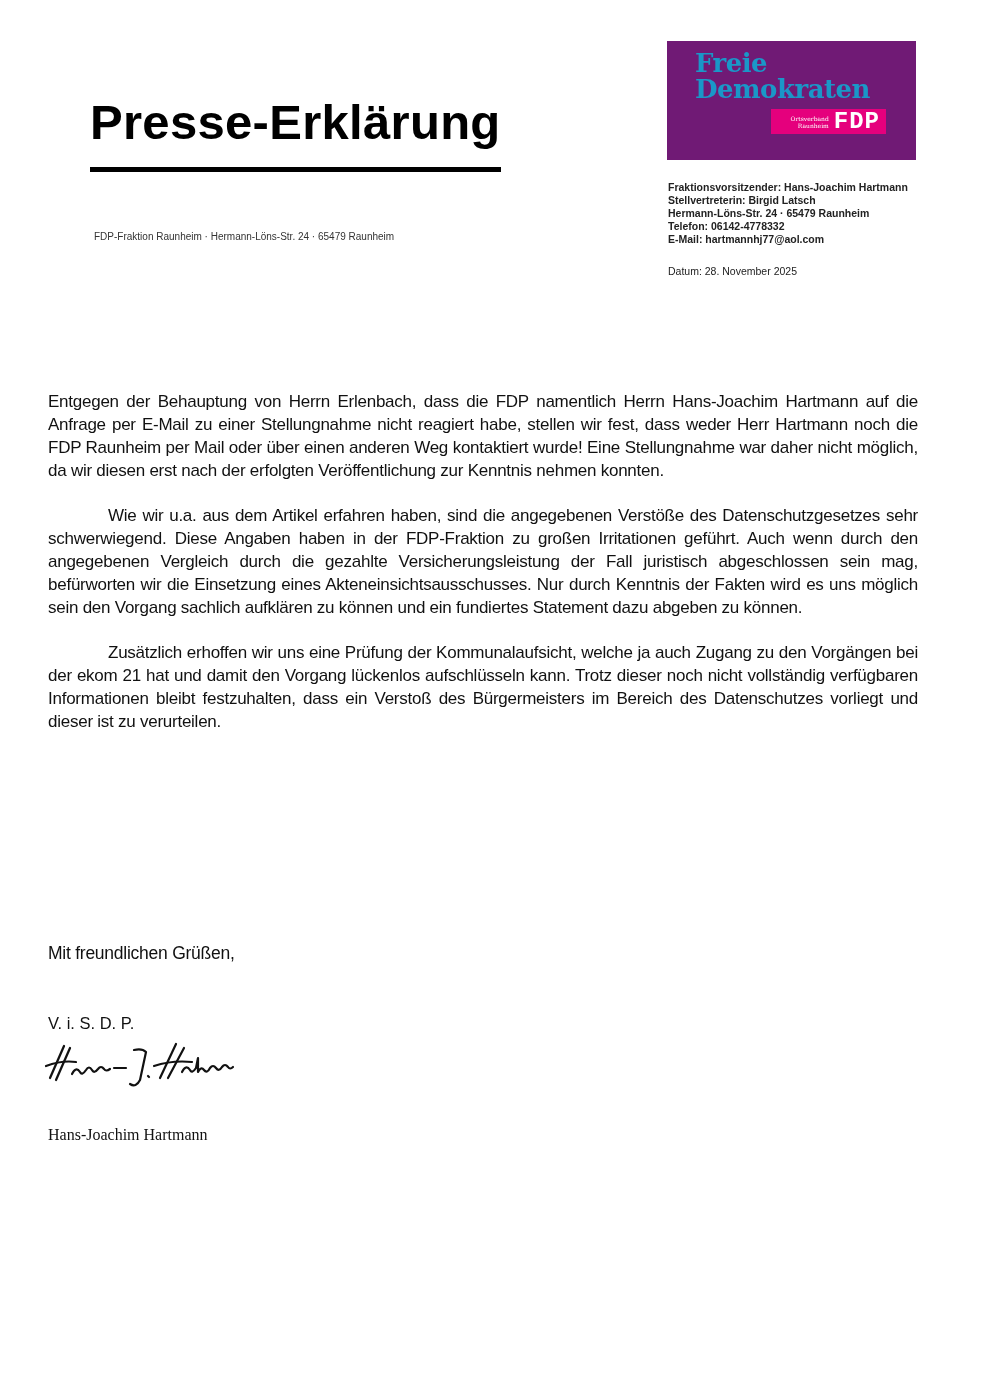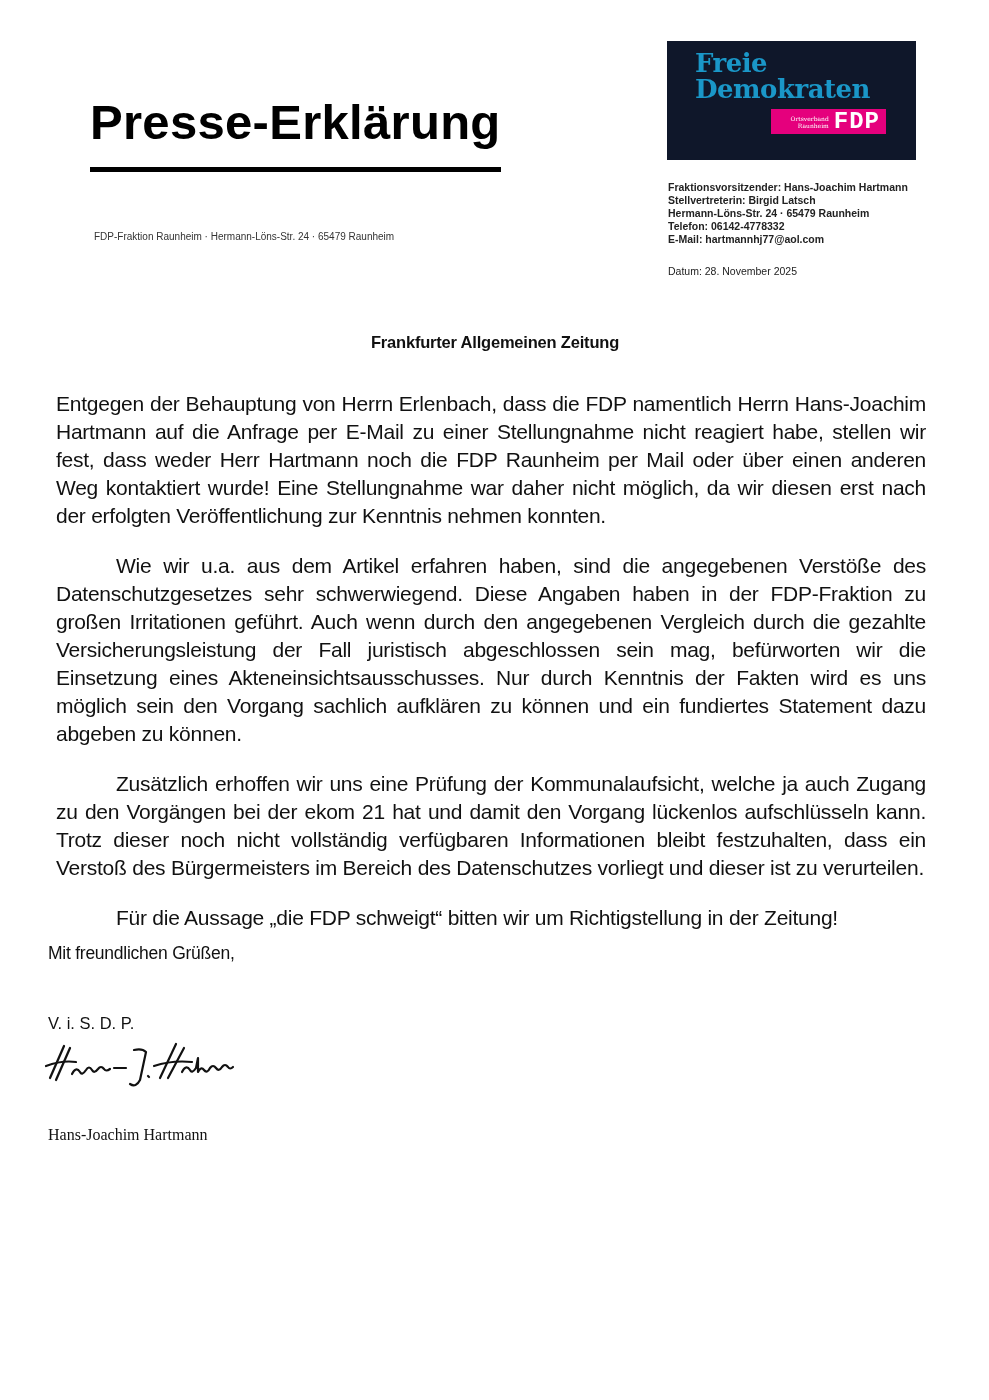--- a/index.html
+++ b/index.html
@@ -5,21 +5,21 @@
     html, body { margin: 0; padding: 0; background: #ffffff; }
     body { width: 989px; height: 1400px; position: relative; overflow: hidden; color: #111; font-family: "Liberation Sans", sans-serif; }
     .abs { position: absolute; }
 
     .title {
       left: 90px; top: 98px; font-size: 49px; font-weight: bold; letter-spacing: 0.3px;
       font-family: "Liberation Sans", sans-serif; color: #000; line-height: 1;
       border-bottom: 5px solid #000; padding-bottom: 20px; white-space: nowrap;
     }
 
-    .logo { left: 667px; top: 41px; width: 249px; height: 119px; background: #0f172a; }
+    .logo { left: 667px; top: 41px; width: 249px; height: 119px; background: #701a75; }
     .logo-freie, .logo-demokraten {
       position: absolute; left: 28px; color: #1a97c8; font-weight: bold;
       font-family: "DejaVu Serif", serif; font-size: 26px; line-height: 1; letter-spacing: -0.5px;
     }
     .logo-freie { top: 9px; }
     .logo-demokraten { top: 35px; }
     .logo-badge {
       position: absolute; left: 104px; top: 68px; width: 115px; height: 25px; background: #e5007d;
       display: flex; align-items: center; justify-content: flex-end; padding-right: 6px; box-sizing: border-box;
     }
@@ -30,21 +30,21 @@
     .contact div { white-space: nowrap; }
     .date { left: 668px; top: 265px; font-size: 10.5px; color: #222; white-space: nowrap; }
 
     .sender { left: 94px; top: 231px; font-size: 10px; color: #333; white-space: nowrap; }
 
     .subject {
       left: 60px; top: 331px; width: 870px; text-align: center; font-weight: bold; font-size: 16.5px; line-height: 22px;
       font-family: "Liberation Sans", sans-serif; letter-spacing: -0.2px;
     }
 
-    .body-wrap { left: 56px; top: 390px; width: 870px; font-size: 21px; line-height: 28px; letter-spacing: -0.25px; }
+    .body-wrap { left: 48px; top: 390px; width: 870px; font-size: 17px; line-height: 23px; letter-spacing: -0.25px; }
     .para { text-align: justify; margin: 0 0 22px 0; }
     .para.indent { text-indent: 60px; }
     .para.noindent { text-indent: 0; }
 
     .greeting { left: 48px; top: 943px; font-size: 17.5px; white-space: nowrap; letter-spacing: -0.25px; }
     .visdp { left: 48px; top: 1014px; font-size: 16.5px; white-space: nowrap; color: #111; }
     .signature { left: 42px; top: 1040px; width: 200px; height: 55px; }
     .name { left: 48px; top: 1126px; font-family: "Liberation Serif", serif; font-size: 16px; white-space: nowrap; color: #111; }
   </style>
 </head>
@@ -69,28 +69,26 @@
   <div>Stellvertreterin: Birgid Latsch</div>
   <div>Hermann-Löns-Str. 24  · 65479 Raunheim</div>
   <div>Telefon:  06142-4778332</div>
   <div>E-Mail: hartmannhj77@aol.com</div>
 </div>
 <div class="abs date">Datum: 28. November 2025</div>
 
 <div class="abs sender">FDP-Fraktion Raunheim · Hermann-Löns-Str. 24 · 65479 Raunheim</div>
 
 <div class="abs subject">
-  <div>Frankfurter Allgemeinen Zeitung</div>
 </div>
 
 <div class="abs body-wrap">
   <p class="para noindent">Entgegen der Behauptung von Herrn Erlenbach, dass die FDP namentlich Herrn Hans-Joachim Hartmann auf die Anfrage per E-Mail zu einer Stellungnahme nicht reagiert habe, stellen wir fest, dass weder Herr Hartmann noch die FDP Raunheim per Mail oder über einen anderen Weg kontaktiert wurde! Eine Stellungnahme war daher nicht möglich, da wir diesen erst nach der erfolgten Veröffentlichung zur Kenntnis nehmen konnten.</p>
   <p class="para indent">Wie wir u.a. aus dem Artikel erfahren haben, sind die angegebenen Verstöße des Datenschutzgesetzes sehr schwerwiegend. Diese Angaben haben in der FDP-Fraktion zu großen Irritationen geführt. Auch wenn durch den angegebenen Vergleich durch die gezahlte Versicherungsleistung der Fall juristisch abgeschlossen sein mag, befürworten wir die Einsetzung eines Akteneinsichtsausschusses. Nur durch Kenntnis der Fakten wird es uns möglich sein den Vorgang sachlich aufklären zu können und ein fundiertes Statement dazu abgeben zu können.</p>
   <p class="para indent">Zusätzlich erhoffen wir uns eine Prüfung der Kommunalaufsicht, welche ja auch Zugang zu den Vorgängen bei der ekom 21 hat und damit den Vorgang lückenlos aufschlüsseln kann. Trotz dieser noch nicht vollständig verfügbaren Informationen bleibt festzuhalten, dass ein Verstoß des Bürgermeisters im Bereich des Datenschutzes vorliegt und dieser ist zu verurteilen.</p>
-  <p class="para indent">Für die Aussage „die FDP schweigt“ bitten wir um Richtigstellung in der Zeitung!</p>
 </div>
 
 <div class="abs greeting">Mit freundlichen Grüßen,</div>
 <div class="abs visdp">V. i. S. D. P.</div>
 
 <svg class="abs signature" viewBox="0 0 200 55">
   <g fill="none" stroke="#111" stroke-width="2.2" stroke-linecap="round" stroke-linejoin="round">
     <path d="M8 38 L22 6"></path>
     <path d="M14 40 L28 8"></path>
     <path d="M4 26 Q20 20 34 22"></path>

